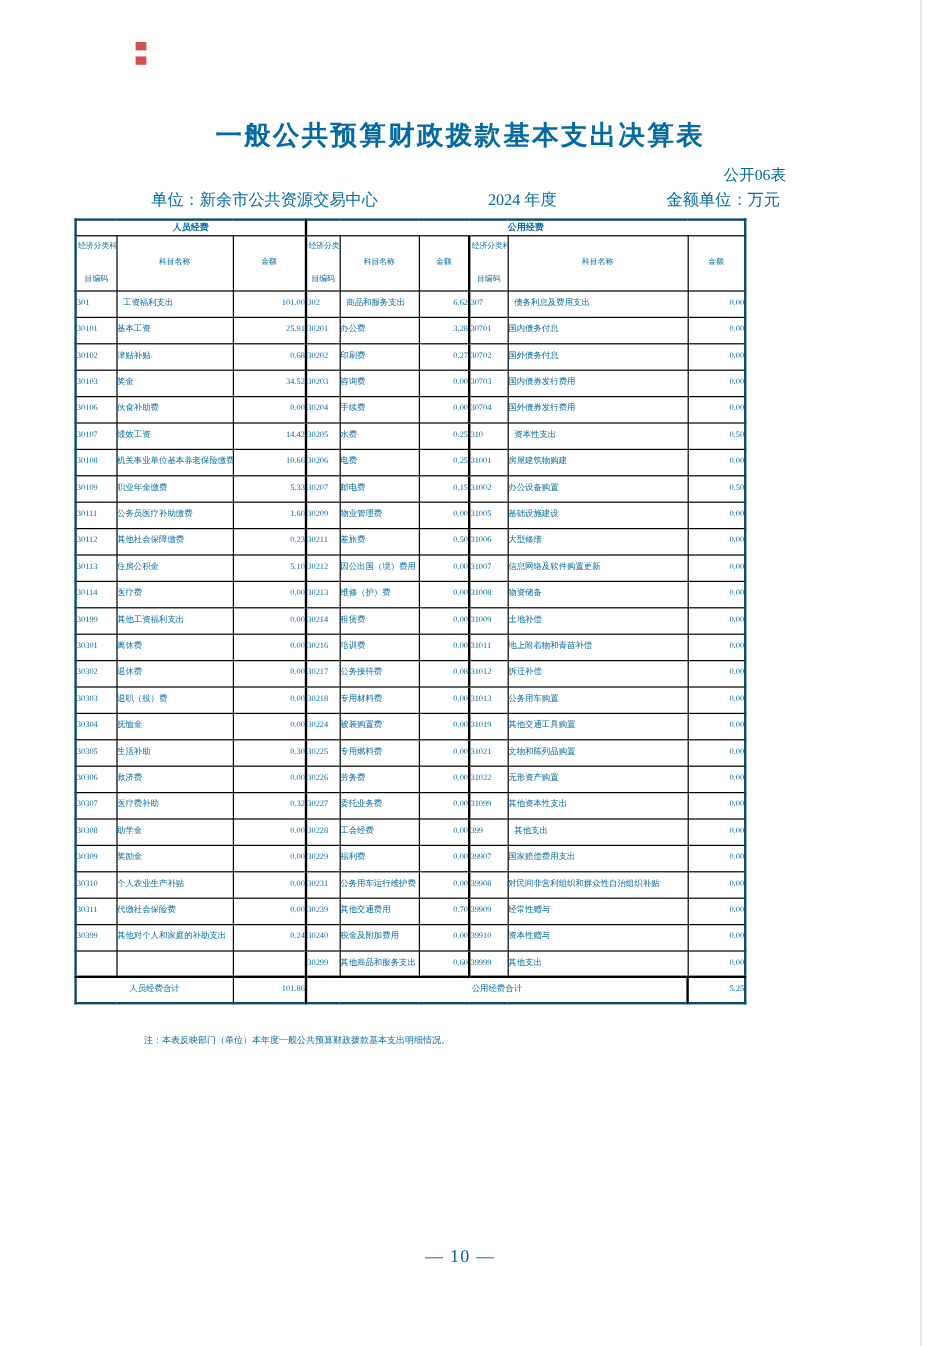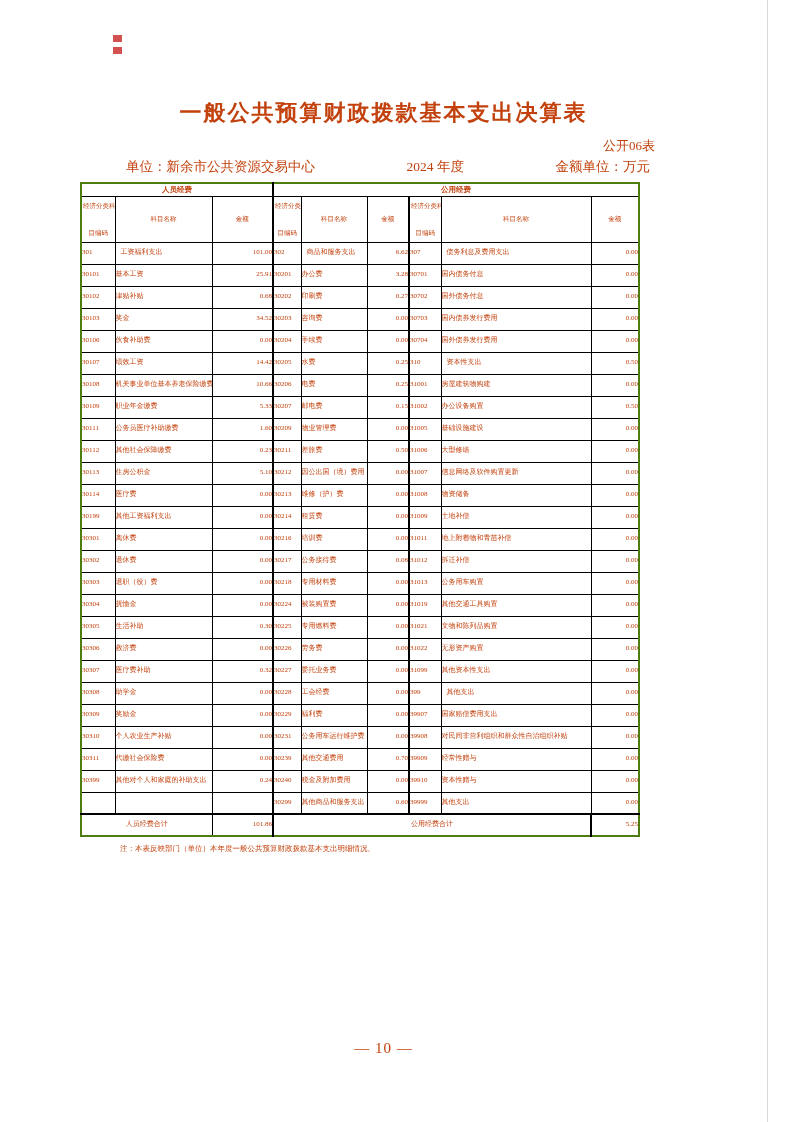--- a/index.html
+++ b/index.html
@@ -2,42 +2,42 @@
 <html><head>
 <meta charset="utf-8">
 <style>
   html,body{margin:0;padding:0;background:#ffffff;}
   .page{
     position:relative;
     width:767px;height:1122px;
     background:#ffffff;
     box-sizing:border-box;
     font-family:"Liberation Serif", serif;
-    color:#c2410c;
+    color:#0369a1;
     overflow:hidden;
     outline:1px solid #d8d8d8;
   }
   .annotation-marks{position:absolute;left:113px;top:35px;width:14px;}
   .annotation-marks .mark{display:block;width:9px;height:7px;background:#cc3333;opacity:.85;margin-bottom:5px;}
   h1.title{
     margin:98px 0 0 0;height:30px;line-height:30px;
     text-align:center;font-size:22px;font-weight:bold;letter-spacing:2px;
     font-family:"Liberation Sans", sans-serif;
   }
   .table-code{margin-top:10px;height:16px;line-height:16px;text-align:right;padding-right:112px;font-size:13px;}
   .meta-row{
     margin:4px 117px 0 126px;height:18px;line-height:18px;
     display:flex;justify-content:space-between;font-size:13.5px;
   }
   table.budget{
-    margin:6px 0 0 80px;
+    margin:6px 0 0 62px;
     width:558px;
     border-collapse:collapse;
     table-layout:fixed;
-    border:2px solid #4d7c0f;
+    border:2px solid #0c4a6e;
   }
   table.budget th, table.budget td{
     border:1px solid #000;
     padding:0;
     font-weight:normal;
     font-size:7px;
     line-height:1.1;
     overflow:hidden;
     white-space:nowrap;
     height:22px;
@@ -48,21 +48,21 @@
   thead tr.col-hdr th .twolines{display:flex;flex-direction:column;justify-content:space-between;height:34px;padding:0 1px;}
   td.code{text-align:left;padding-left:3px;}
   td.name{text-align:left;padding-left:13px;}
   td.amount{text-align:right;padding-right:4px;}
   td.cat{font-weight:bold;}
   td.name.cat{padding-left:5px;}
   .gsep{border-left-width:2px !important;}
   tfoot td{height:28px;font-size:7px;}
   tfoot{border-top:2px solid #000;border-radius:10px;}
   td.total-label{text-align:center;}
-  .footnote{margin:7px 0 0 120px;font-size:7.5px;line-height:10px;}
+  .footnote{margin:25px 0 0 120px;font-size:7.5px;line-height:10px;}
   .page-number{position:absolute;top:1040px;left:0;width:100%;text-align:center;font-size:15px;letter-spacing:1px;}
 </style>
 </head>
 <body>
 
 <div class="page">
 
   <div class="annotation-marks">
     <span class="mark"></span>
     <span class="mark"></span>

